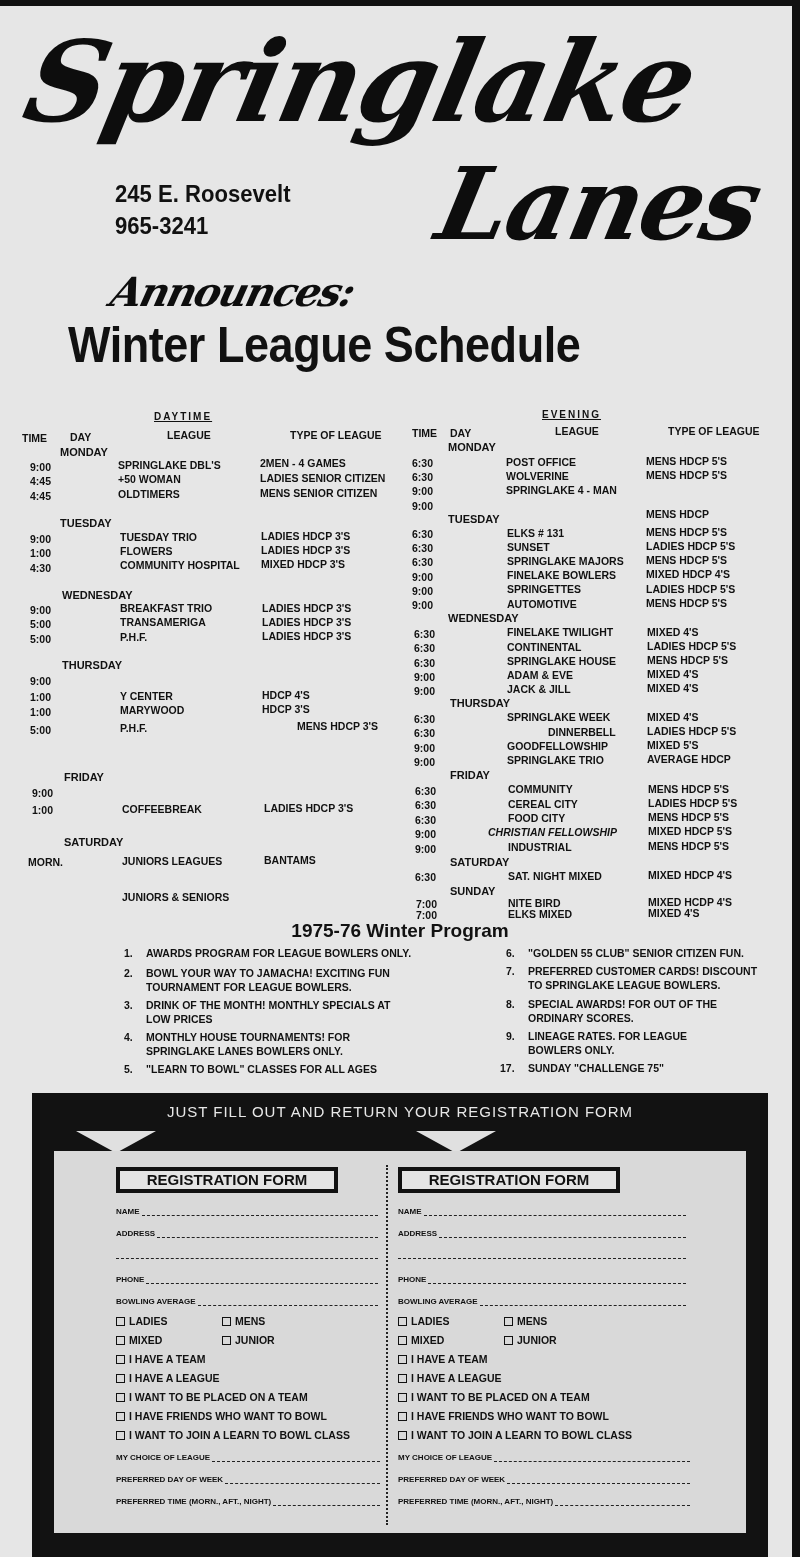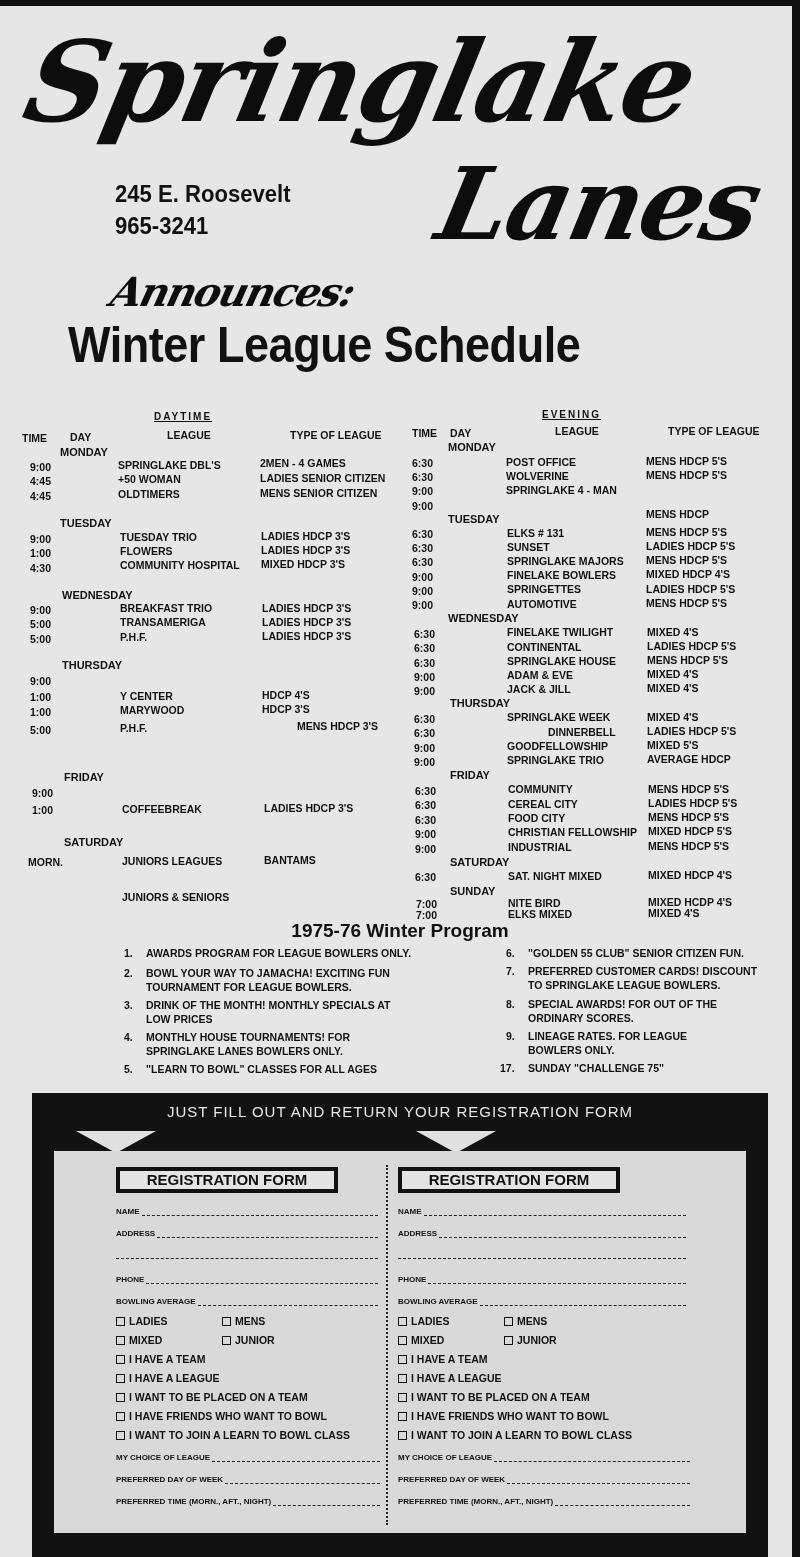--- a/index.html
+++ b/index.html
@@ -198,21 +198,21 @@
     <div class="row" style="left:415px;top:779px;">6:30</div>
     <div class="row" style="left:508px;top:777px;">COMMUNITY</div>
     <div class="row" style="left:648px;top:777px;">MENS HDCP 5'S</div>
     <div class="row" style="left:415px;top:793px;">6:30</div>
     <div class="row" style="left:508px;top:792px;">CEREAL CITY</div>
     <div class="row" style="left:648px;top:791px;">LADIES HDCP 5'S</div>
     <div class="row" style="left:415px;top:808px;">6:30</div>
     <div class="row" style="left:508px;top:806px;">FOOD CITY</div>
     <div class="row" style="left:648px;top:805px;">MENS HDCP 5'S</div>
     <div class="row" style="left:415px;top:822px;">9:00</div>
-    <div class="row" style="left:508px;top:820px;">CHRISTIAN FELLOWSHIP</div>
+    <div class="row" style="left:488px;top:820px;font-style:italic;">CHRISTIAN FELLOWSHIP</div>
     <div class="row" style="left:648px;top:819px;">MIXED HDCP 5'S</div>
     <div class="row" style="left:415px;top:837px;">9:00</div>
     <div class="row" style="left:508px;top:835px;">INDUSTRIAL</div>
     <div class="row" style="left:648px;top:834px;">MENS HDCP 5'S</div>
 
     <div class="day" style="left:450px;top:850px;">SATURDAY</div>
     <div class="row" style="left:415px;top:865px;">6:30</div>
     <div class="row" style="left:508px;top:864px;">SAT. NIGHT MIXED</div>
     <div class="row" style="left:648px;top:863px;">MIXED HDCP 4'S</div>
 

